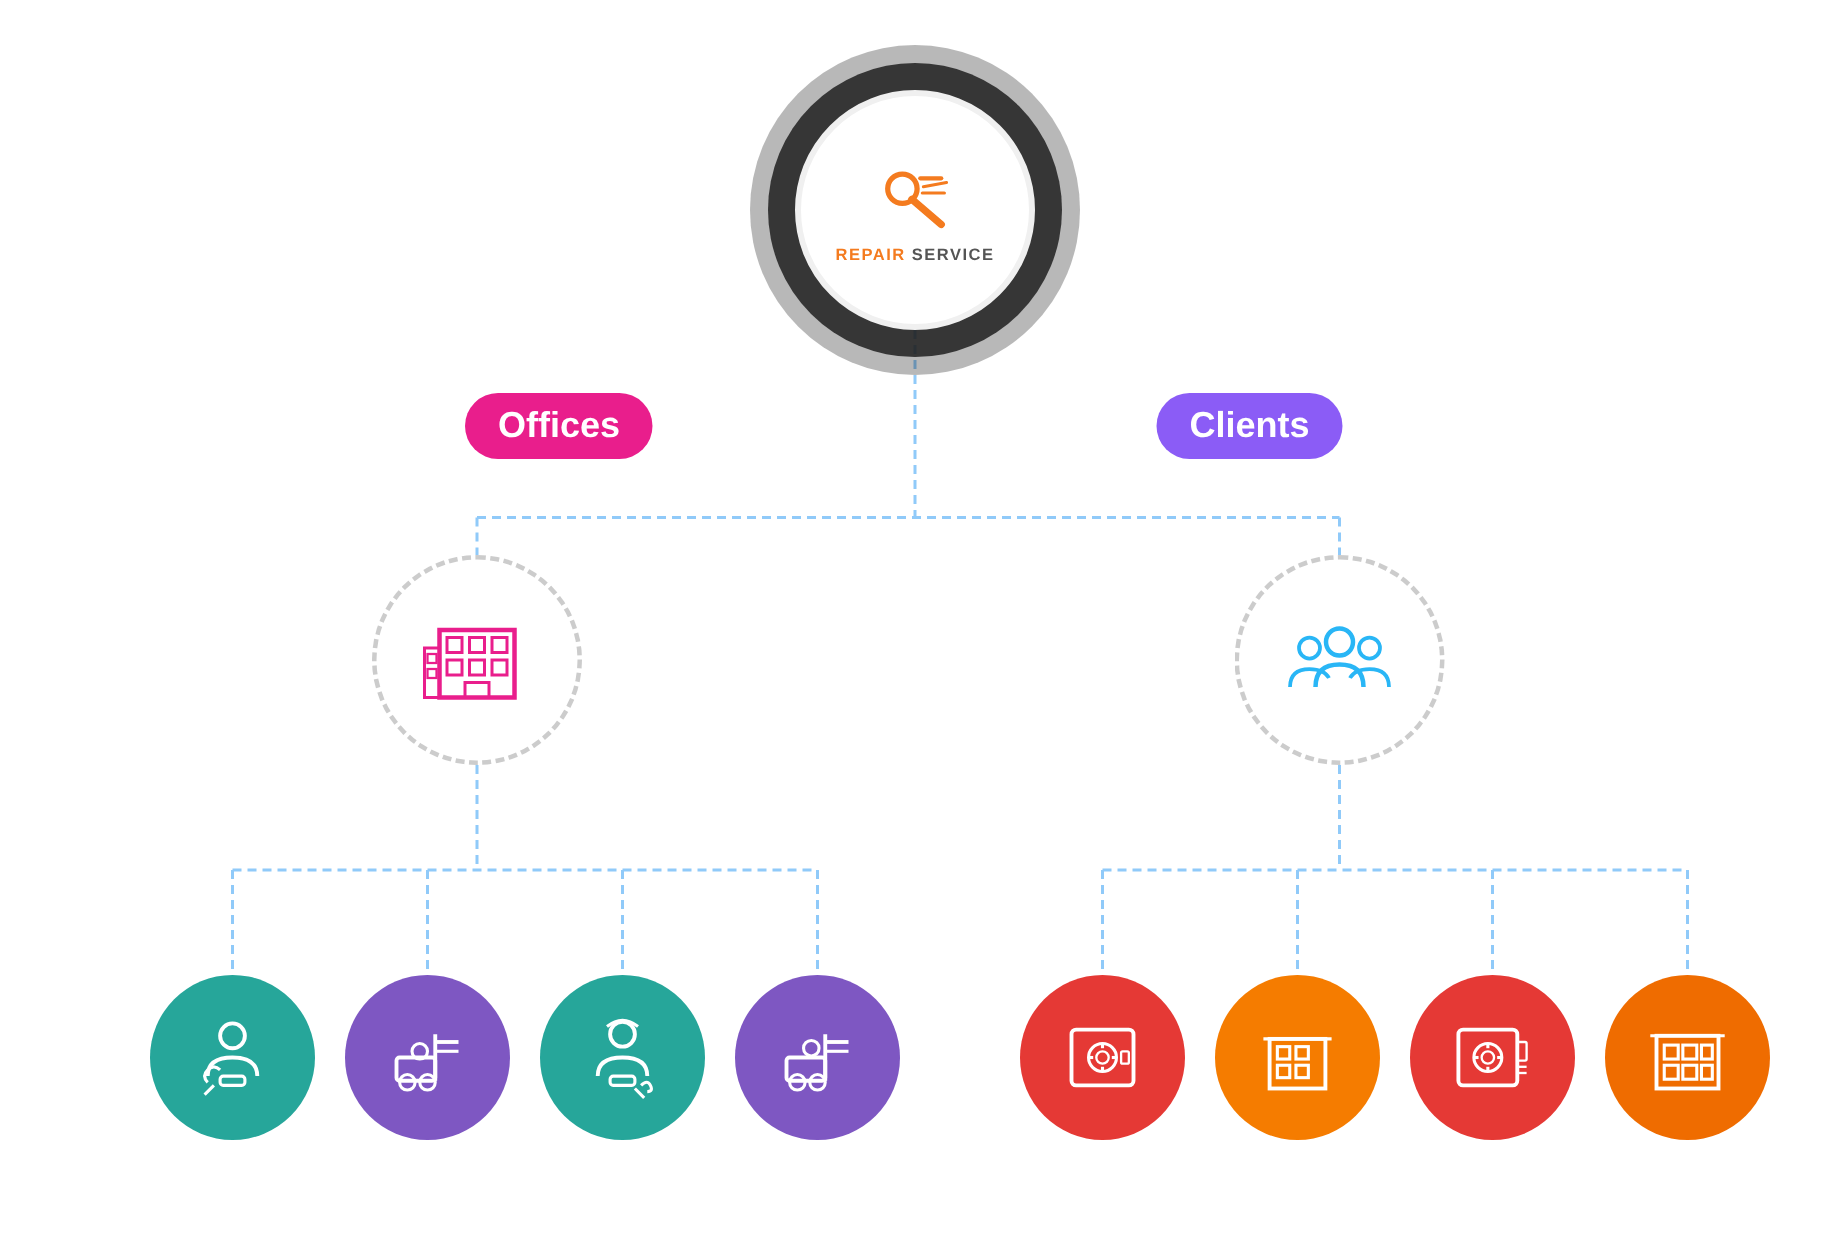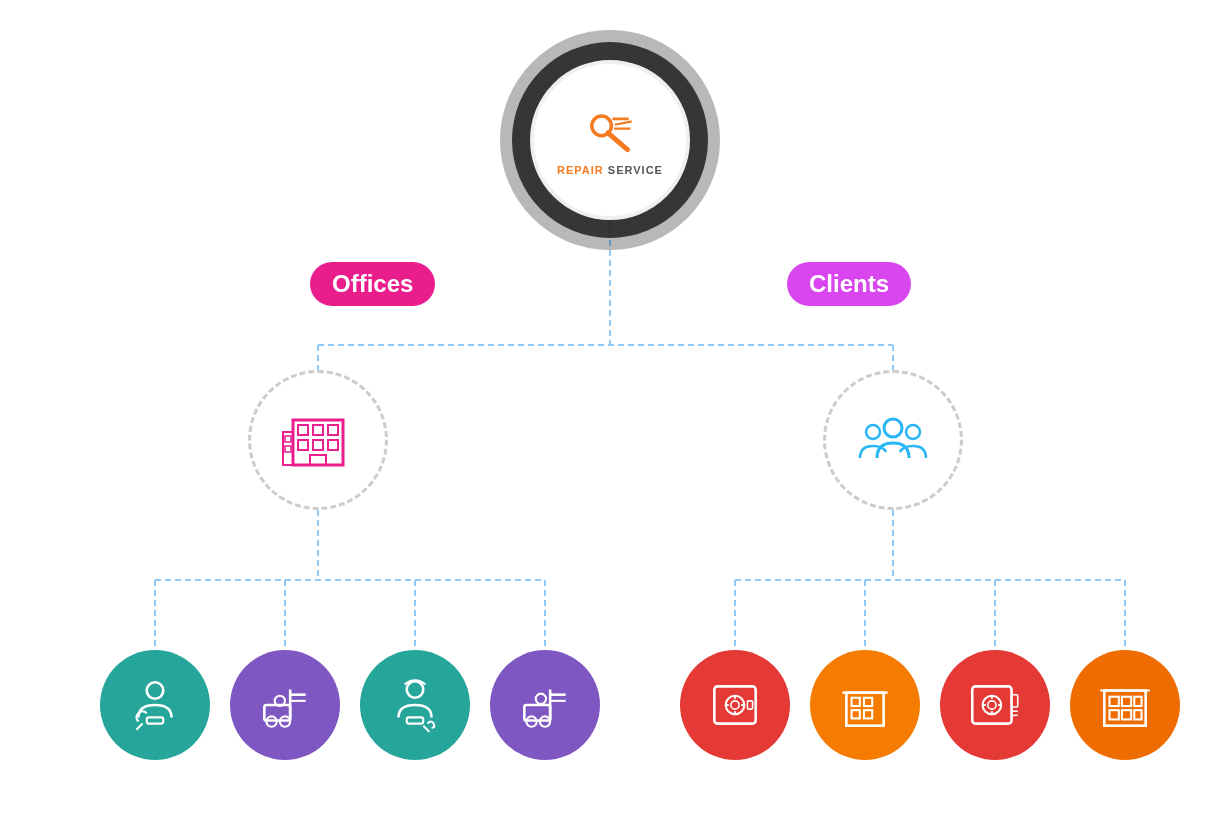--- a/index.html
+++ b/index.html
@@ -82,23 +82,23 @@
       z-index: 20;
     }
 
     .badge-offices {
       background: #e91e8c;
       top: 262px;
       left: 310px;
     }
 
     .badge-clients {
-      background: #d946ef;
+      background: #8b5cf6;
       top: 262px;
-      left: 787px;
+      left: 771px;
     }
 
     
     .mid-circle {
       position: absolute;
       width: 140px;
       height: 140px;
       border-radius: 50%;
       background: #ffffff;
       border: 3px dashed #ccc;

